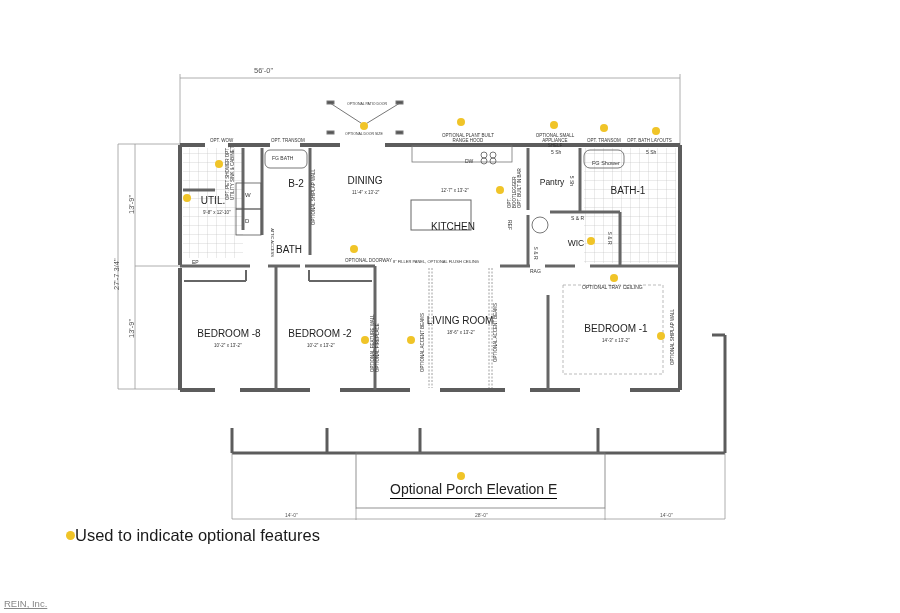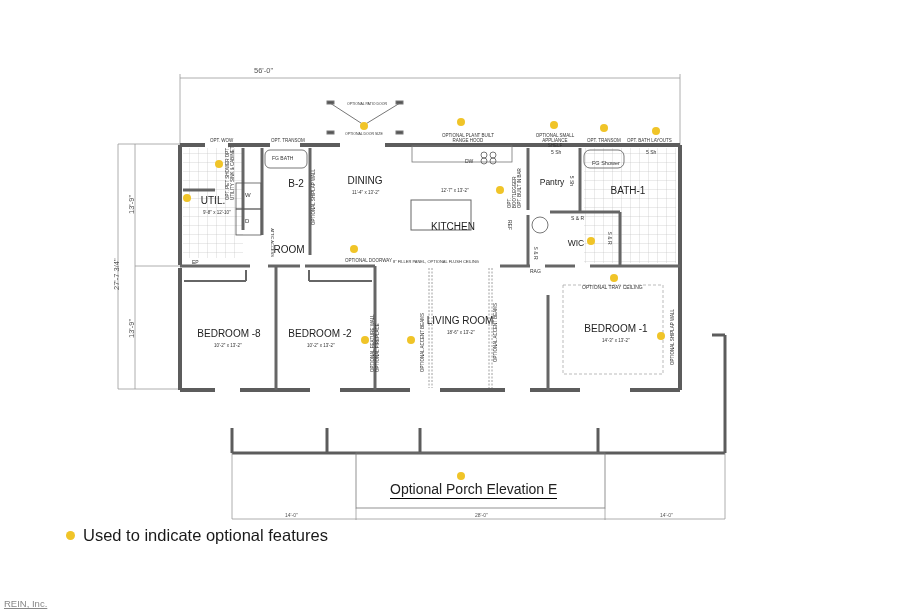--- a/index.html
+++ b/index.html
@@ -4,21 +4,21 @@
 <style>
   html,body{margin:0;padding:0;background:#fff;}
   body{width:900px;height:613px;position:relative;overflow:hidden;font-family:"Liberation Sans",sans-serif;color:#222;}
   #plan{position:absolute;left:0;top:0;width:900px;height:613px;}
   .lbl{position:absolute;white-space:nowrap;font-family:"Liberation Sans",sans-serif;color:#222;}
   .room{font-size:10px;transform:translate(-50%,-50%);}
   .tiny{font-size:4.5px;color:#333;}
   .vert{transform-origin:left top;}
   .dot{position:absolute;width:8px;height:8px;border-radius:50%;background:#f0c428;transform:translate(-50%,-50%);}
   .dim{font-size:7.5px;color:#555;}
-  .legend{position:absolute;left:66px;top:526px;display:flex;align-items:center;gap:8px;font-size:16.5px;color:#1a1a1a;}
+  .legend{position:absolute;left:66px;top:526px;display:flex;align-items:center;gap:0;font-size:16.5px;color:#1a1a1a;}
   .legend .ldot{width:9px;height:9px;border-radius:50%;background:#f0c428;}
   .porch-title{position:absolute;left:390px;top:481px;font-size:14px;color:#222;border-bottom:1px solid #000000;padding-bottom:1px;}
   .credit{position:absolute;left:4px;top:598px;font-size:9.5px;color:#888;text-decoration:underline;}
 </style>
 </head>
 <body>
 
 <svg id="plan" viewBox="0 0 900 613" xmlns="http://www.w3.org/2000/svg">
 
   <g stroke="#999" stroke-width="0.8" fill="none">
@@ -144,21 +144,21 @@
 <div class="lbl room" style="left:213px;top:200px;">UTIL.</div>
 <div class="lbl tiny" style="left:203px;top:210px;">9'-8" x 12'-10"</div>
 <div class="lbl room" style="left:296px;top:183px;">B-2</div>
 <div class="lbl room" style="left:365px;top:180px;">DINING</div>
 <div class="lbl tiny" style="left:352px;top:190px;">11'-4" x 13'-2"</div>
 <div class="lbl room" style="left:453px;top:178px;margin-top:48px;">KITCHEN</div>
 <div class="lbl tiny" style="left:441px;top:188px;">12'-7" x 13'-2"</div>
 <div class="lbl room" style="left:552px;top:182px;font-size:8.5px;">Pantry</div>
 <div class="lbl room" style="left:628px;top:190px;">BATH-1</div>
 <div class="lbl room" style="left:576px;top:243px;font-size:8.5px;">WIC</div>
-<div class="lbl room" style="left:289px;top:249px;">ROOM</div>
+<div class="lbl room" style="left:289px;top:249px;">BATH</div>
 <div class="lbl room" style="left:229px;top:333px;">BEDROOM -8</div>
 <div class="lbl tiny" style="left:214px;top:343px;">10'-2" x 13'-2"</div>
 <div class="lbl room" style="left:320px;top:333px;">BEDROOM -2</div>
 <div class="lbl tiny" style="left:307px;top:343px;">10'-2" x 13'-2"</div>
 <div class="lbl room" style="left:460px;top:320px;">LIVING ROOM</div>
 <div class="lbl tiny" style="left:447px;top:330px;">18'-6" x 13'-2"</div>
 <div class="lbl room" style="left:616px;top:328px;">BEDROOM -1</div>
 <div class="lbl tiny" style="left:602px;top:338px;">14'-3" x 13'-2"</div>
 
 <div class="lbl tiny" style="left:272px;top:155px;font-size:5px;">FG BATH</div>

